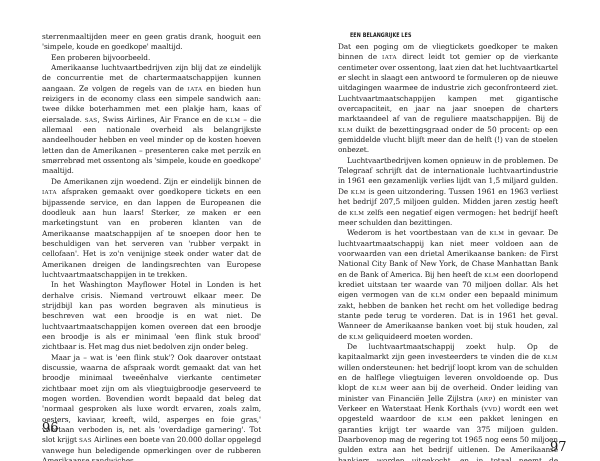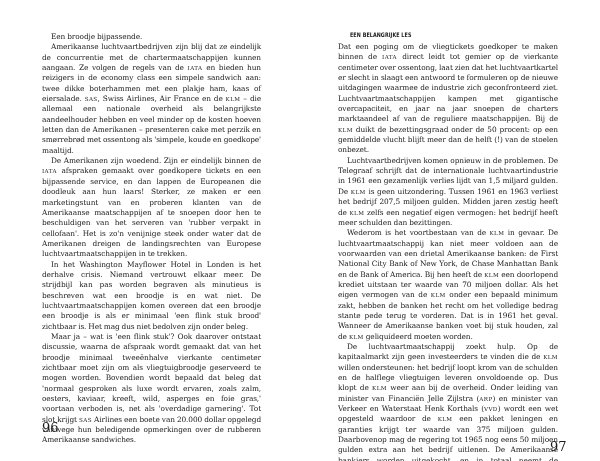--- a/index.html
+++ b/index.html
@@ -20,21 +20,22 @@
   .right .text.withhead { top: 42px; }
   .folio { position: absolute; top: 420px; font-size: 13px; font-family: "DejaVu Serif", serif; }
   .left .folio { left: 42px; }
   .right .folio { left: 250px; margin-top: 19px; }
 </style>
 </head>
 <body>
 
 <div class="page left">
   <div class="text">
-    <p>Een broodje bijpassende.</p>
+    <p class="noindent">sterrenmaaltijden meer en geen gratis drank, hooguit een 'simpele, koude en goedkope' maaltijd.</p>
+    <p>Een proberen bijvoorbeeld.</p>
     <p>Amerikaanse luchtvaartbedrijven zijn blij dat ze eindelijk de concurrentie met de chartermaatschappijen kunnen aangaan. Ze volgen de regels van de <span class="sc">iata</span> en bieden hun reizigers in de economy class een simpele sandwich aan: twee dikke boterhammen met een plakje ham, kaas of eiersalade. <span class="sc">sas</span>, Swiss Airlines, Air France en de <span class="sc">klm</span> – die allemaal een nationale overheid als belangrijkste aandeelhouder hebben en veel minder op de kosten hoeven letten dan de Amerikanen – presenteren cake met perzik en smørrebrød met ossentong als 'simpele, koude en goedkope' maaltijd.</p>
     <p>De Amerikanen zijn woedend. Zijn er eindelijk binnen de <span class="sc">iata</span> afspraken gemaakt over goedkopere tickets en een bijpassende service, en dan lappen de Europeanen die doodleuk aan hun laars! Sterker, ze maken er een marketingstunt van en proberen klanten van de Amerikaanse maatschappijen af te snoepen door hen te beschuldigen van het serveren van 'rubber verpakt in cellofaan'. Het is zo'n venijnige steek onder water dat de Amerikanen dreigen de landingsrechten van Europese luchtvaartmaatschappijen in te trekken.</p>
     <p>In het Washington Mayflower Hotel in Londen is het derhalve crisis. Niemand vertrouwt elkaar meer. De strijdbijl kan pas worden begraven als minutieus is beschreven wat een broodje is en wat niet. De luchtvaartmaatschappijen komen overeen dat een broodje een broodje is als er minimaal 'een flink stuk brood' zichtbaar is. Het mag dus niet bedolven zijn onder beleg.</p>
     <p>Maar ja – wat is 'een flink stuk'? Ook daarover ontstaat discussie, waarna de afspraak wordt gemaakt dat van het broodje minimaal tweeënhalve vierkante centimeter zichtbaar moet zijn om als vliegtuigbroodje geserveerd te mogen worden. Bovendien wordt bepaald dat beleg dat 'normaal gesproken als luxe wordt ervaren, zoals zalm, oesters, kaviaar, kreeft, wild, asperges en foie gras,' voortaan verboden is, net als 'overdadige garnering'. Tot slot krijgt <span class="sc">sas</span> Airlines een boete van 20.000 dollar opgelegd vanwege hun beledigende opmerkingen over de rubberen Amerikaanse sandwiches.</p>
   </div>
   <div class="folio">96</div>
 </div>
 
 <div class="page right">
   <div class="heading">EEN BELANGRIJKE LES</div>

